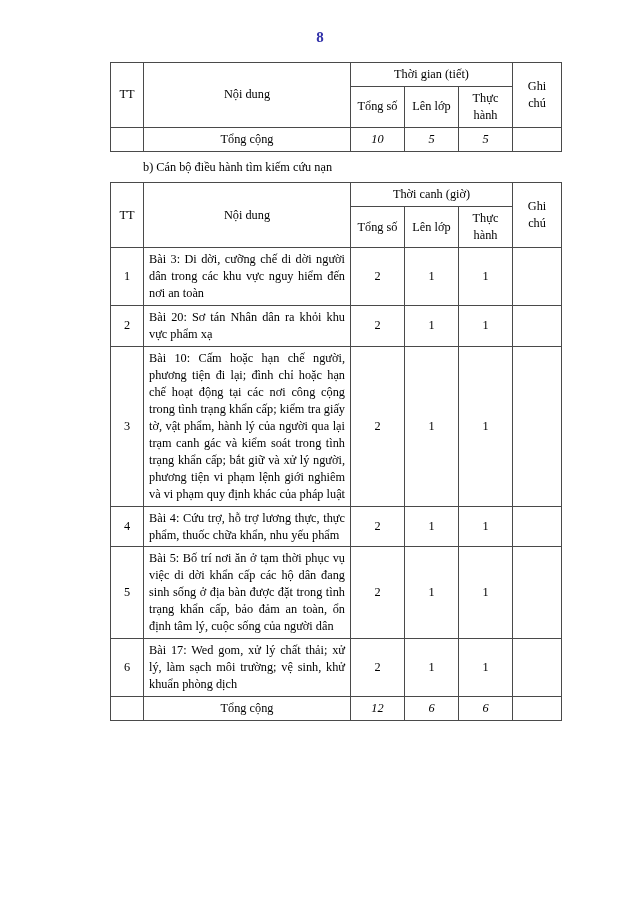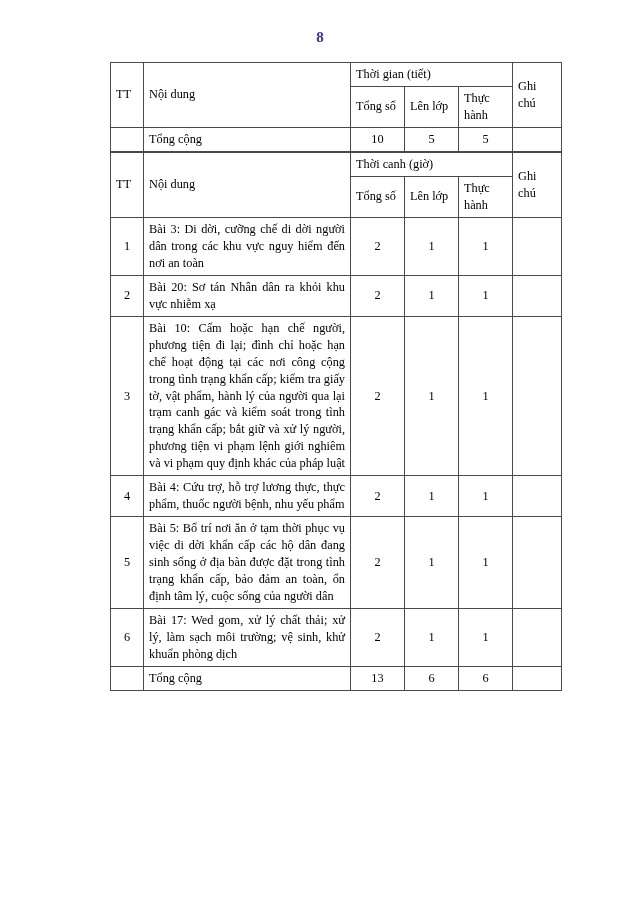--- a/index.html
+++ b/index.html
@@ -61,51 +61,54 @@
 
   
   col.c-tt      { width: 33px; }
   col.c-nd      { width: 207px; }
   col.c-tong    { width: 54px; }
   col.c-len     { width: 54px; }
   col.c-thuc    { width: 54px; }
   col.c-ghi     { width: 49px; }
 
   .hdr {
+    text-align: center;
     font-weight: bold;
     font-size: 12.3px;
     line-height: 1.3;
     margin-left: 21px;
   }
 
   .cell-center {
     text-align: center;
   }
 
   .cell-num {
     text-align: center;
     font-size: 12.6px;
   }
 
   .cell-num-bold {
     text-align: center;
     font-weight: bold;
     font-size: 12.6px;
+    font-style: italic;
   }
 
   .cell-body {
     text-align: justify;
     text-align-last: left;
     hyphens: none;
     font-size: 12.3px;
     line-height: 1.40;
     padding: 4px 6px 4px 6px;
   }
 
   .cell-total {
+    text-align: center;
     font-weight: bold;
     font-size: 12.6px;
   }
 
   .caption {
     margin: 7px 0 6px 0;
     padding-left: 33px;
     font-size: 12.3px;
     line-height: 1.4;
   }
@@ -146,20 +149,21 @@
           <td class="cell-center"></td>
           <td class="cell-total">Tổng cộng</td>
           <td class="cell-num-bold">10</td>
           <td class="cell-num-bold">5</td>
           <td class="cell-num-bold">5</td>
           <td class="cell-center"></td>
         </tr>
       </tbody>
     </table>
 
+    <div class="caption">b) Cán bộ điều hành tìm kiếm cứu nạn</div>
 
     <table class="doc-table">
       <colgroup>
         <col class="c-tt">
           <col class="c-nd">
           <col class="c-tong">
           <col class="c-len">
           <col class="c-thuc">
           <col class="c-ghi">
       </colgroup>
@@ -180,39 +184,39 @@
           <td class="cell-center">1</td>
           <td class="cell-body">Bài 3: Di dời, cưỡng chế di dời người dân trong các khu vực nguy hiểm đến nơi an toàn</td>
           <td class="cell-num">2</td>
           <td class="cell-num">1</td>
           <td class="cell-num">1</td>
           <td class="cell-center"></td>
         </tr>
 
         <tr>
           <td class="cell-center">2</td>
-          <td class="cell-body">Bài 20: Sơ tán Nhân dân ra khỏi khu vực nhiễm xạ</td>
+          <td class="cell-body">Bài 20: Sơ tán Nhân dân ra khỏi khu vực phẩm xạ</td>
           <td class="cell-num">2</td>
           <td class="cell-num">1</td>
           <td class="cell-num">1</td>
           <td class="cell-center"></td>
         </tr>
 
         <tr>
           <td class="cell-center">3</td>
           <td class="cell-body">Bài 10: Cấm hoặc hạn chế người, phương tiện đi lại; đình chỉ hoặc hạn chế hoạt động tại các nơi công cộng trong tình trạng khẩn cấp; kiểm tra giấy tờ, vật phẩm, hành lý của người qua lại trạm canh gác và kiểm soát trong tình trạng khẩn cấp; bắt giữ và xử lý người, phương tiện vi phạm lệnh giới nghiêm và vi phạm quy định khác của pháp luật</td>
           <td class="cell-num">2</td>
           <td class="cell-num">1</td>
           <td class="cell-num">1</td>
           <td class="cell-center"></td>
         </tr>
 
         <tr>
           <td class="cell-center">4</td>
-          <td class="cell-body">Bài 4: Cứu trợ, hỗ trợ lương thực, thực phẩm, thuốc người bệnh, nhu yếu phẩm</td>
+          <td class="cell-body">Bài 4: Cứu trợ, hỗ trợ lương thực, thực phẩm, thuốc chữa khẩn, nhu yếu phẩm</td>
           <td class="cell-num">2</td>
           <td class="cell-num">1</td>
           <td class="cell-num">1</td>
           <td class="cell-center"></td>
         </tr>
 
         <tr>
           <td class="cell-center">5</td>
           <td class="cell-body">Bài 5: Bố trí nơi ăn ở tạm thời phục vụ việc di dời khẩn cấp các hộ dân đang sinh sống ở địa bàn được đặt trong tình trạng khẩn cấp, bảo đảm an toàn, ổn định tâm lý, cuộc sống của người dân</td>
           <td class="cell-num">2</td>
@@ -226,21 +230,21 @@
           <td class="cell-body">Bài 17: Wed gom, xử lý chất thải; xử lý, làm sạch môi trường; vệ sinh, khử khuẩn phòng dịch</td>
           <td class="cell-num">2</td>
           <td class="cell-num">1</td>
           <td class="cell-num">1</td>
           <td class="cell-center"></td>
         </tr>
 
         <tr>
           <td class="cell-center"></td>
           <td class="cell-total">Tổng cộng</td>
-          <td class="cell-num-bold">13</td>
+          <td class="cell-num-bold">12</td>
           <td class="cell-num-bold">6</td>
           <td class="cell-num-bold">6</td>
           <td class="cell-center"></td>
         </tr>
       </tbody>
     </table>
 
   </div>
 </div>
 

